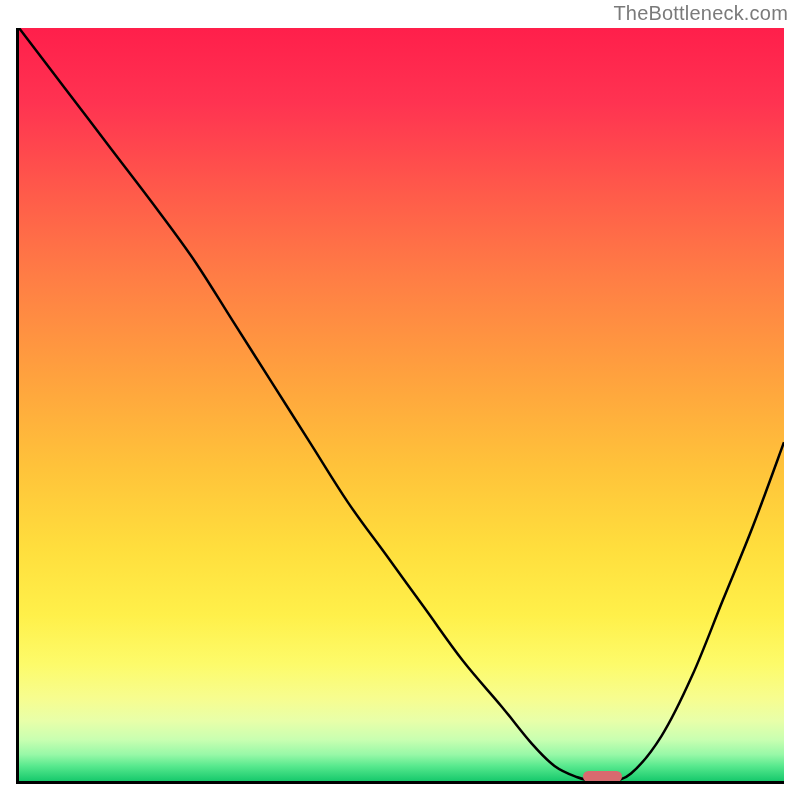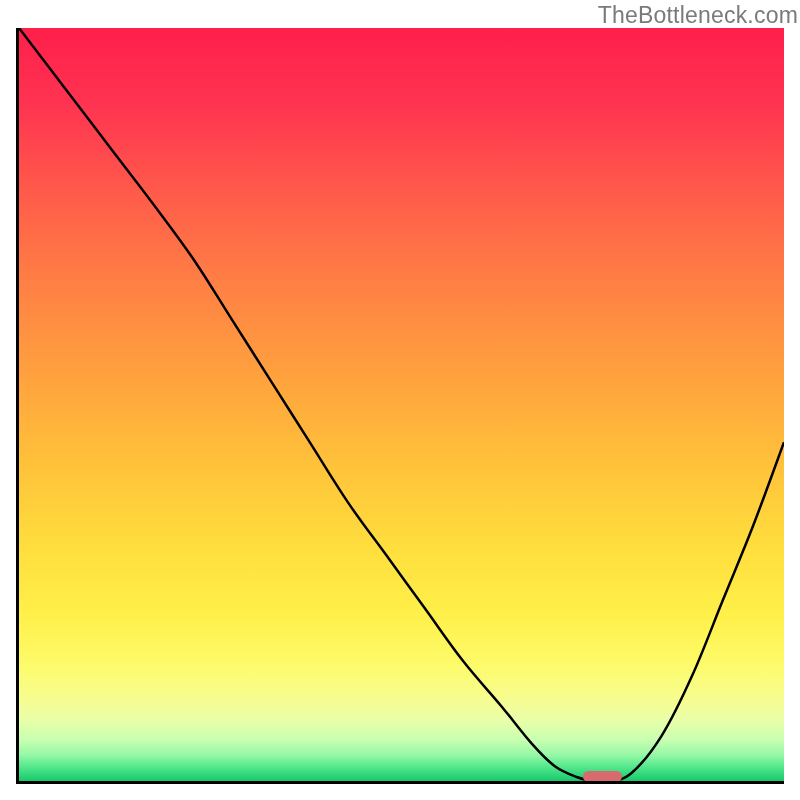--- a/index.html
+++ b/index.html
@@ -12,22 +12,22 @@
     font-family: Arial, Helvetica, sans-serif;
   }
   .chart-wrap {
     position: relative;
     width: 800px;
     height: 800px;
   }
   .watermark {
     position: absolute;
     top: 2px;
-    right: 2px;
-    font-size: 23px;
+    right: 12px;
+    font-size: 20px;
     font-weight: 500;
     color: #7a7a7a;
     letter-spacing: 0.2px;
     z-index: 20;
   }
   .plot-frame {
     position: absolute;
     left: 16px;
     top: 28px;
     width: 768px;

